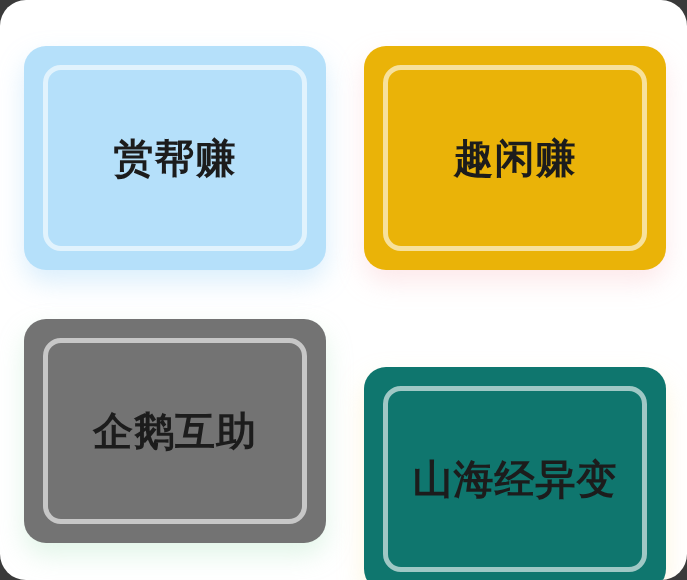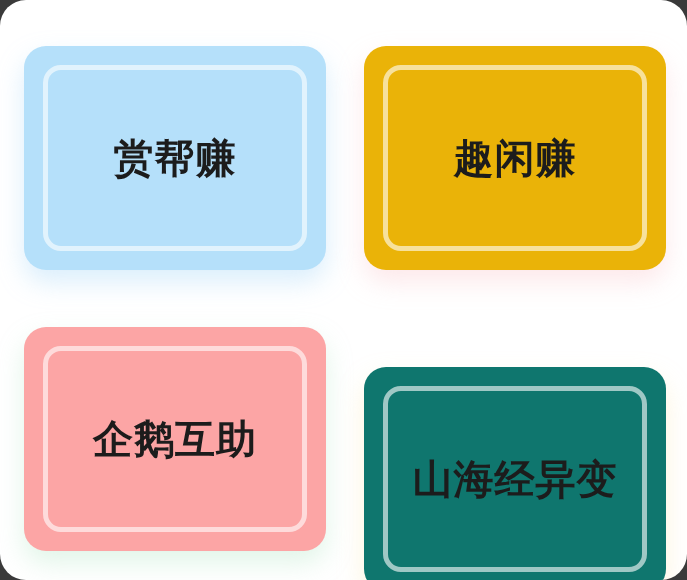--- a/index.html
+++ b/index.html
@@ -42,21 +42,21 @@
     .card .label {
       font-size: 40px;
       font-weight: bold;
       color: #1c1c1c;
       letter-spacing: 1px;
       white-space: nowrap;
       text-align: right;
     }
     .card.blue   { left: 24px;  top: 46px;  background: #b5e0fa; box-shadow: 0 12px 26px rgba(150,205,245,0.35); }
     .card.pink   { left: 364px; top: 46px;  background: #eab308; box-shadow: 0 12px 26px rgba(250,190,195,0.35); }
-    .card.green  { left: 24px;  top: 319px; background: #fca5a5; box-shadow: 0 12px 26px rgba(170,225,190,0.35); margin-top: 8px; }
+    .card.green  { left: 24px;  top: 319px; background: #737373; box-shadow: 0 12px 26px rgba(170,225,190,0.35); }
     .card.yellow { left: 364px; top: 319px; background: #0f766e; box-shadow: 0 12px 26px rgba(248,225,160,0.35); margin-top: 48px; }
   </style>
 </head>
 <body>
 
 <div class="screen">
   <div class="card blue">
     <div class="inner">
       <span class="label">赏帮赚</span>
     </div>

